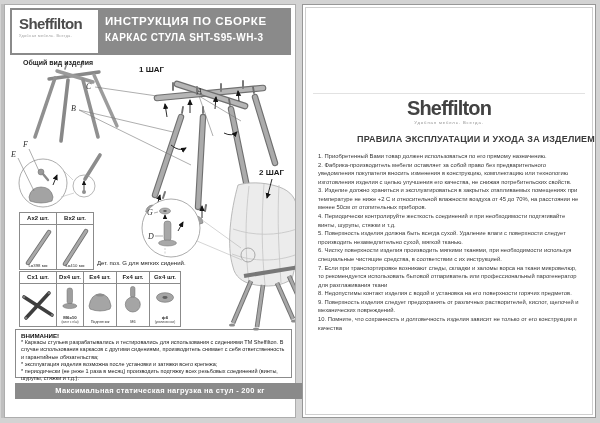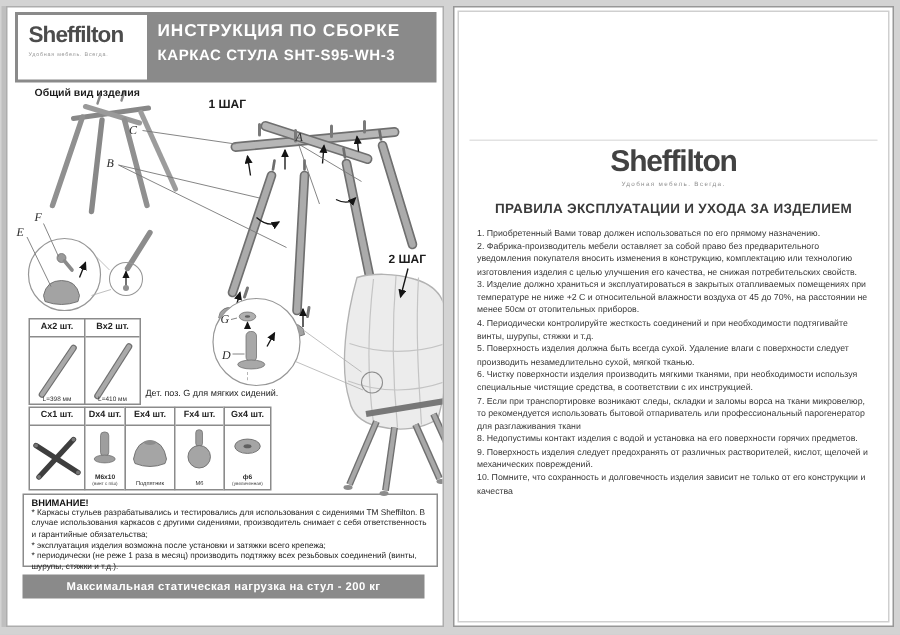--- a/index.html
+++ b/index.html
@@ -38,28 +38,28 @@
   .pt-lab{position:absolute;bottom:6px;left:0;right:0;text-align:center;font-size:4.4px;font-weight:bold;color:#2c2c2c;}
   .pt-lab.low{bottom:2px;}
   .pt-sub{position:absolute;bottom:2px;left:0;right:0;text-align:center;font-size:3.1px;color:#444;}
   .parts-note{position:absolute;left:92px;top:255px;font-size:6px;color:#222;}
 
   
   .warning-box{position:absolute;left:10px;top:324px;width:277px;height:49px;border:1px solid #8b8b8b;box-sizing:border-box;padding:2px 5px;}
   .warning-title{font-size:6.2px;font-weight:bold;color:#111;}
   .warn-item{font-size:5.5px;line-height:1.32;color:#222;}
 
-  .footer-band{left:10px;top:378px;width:268px;height:16px;text-align:center;color:#fff;font-size:7.5px;font-weight:bold;line-height:16px;letter-spacing:0.3px;}
+  .footer-band{left:10px;top:378px;width:290px;height:16px;text-align:center;color:#fff;font-size:7.5px;font-weight:bold;line-height:16px;letter-spacing:0.3px;}
 
   
   .rp-rule{position:absolute;left:10px;right:10px;top:88px;height:1px;background:#e2e2e2;}
   .rp-logo{position:absolute;left:0;right:0;top:93px;text-align:center;}
   .rp-brand{font-size:20px;font-weight:bold;letter-spacing:-0.8px;color:#424242;line-height:20px;}
   .rp-tag{font-size:4.2px;color:#8f8f8f;letter-spacing:0.9px;margin-top:2px;}
-  .rp-title{position:absolute;left:0;right:0;top:129px;text-align:center;font-size:9px;font-weight:bold;color:#3a3a3a;letter-spacing:0.2px;}
+  .rp-title{position:absolute;left:0;right:0;top:129px;text-align:right;font-size:9px;font-weight:bold;color:#3a3a3a;letter-spacing:0.2px;}
   .rules{position:absolute;left:15px;right:12px;top:147px;}
   .rule-item{font-size:5.85px;line-height:1.47;color:#373737;}
 
   svg text.callout{font-family:"Liberation Serif", serif;font-style:italic;font-size:8px;fill:#2e2e2e;}
   svg text.steplab{font-family:"Liberation Sans", sans-serif;font-size:8px;font-weight:bold;fill:#1c1c1c;}
 </style>
 </head>
 <body>
 
 <div class="canvas">

